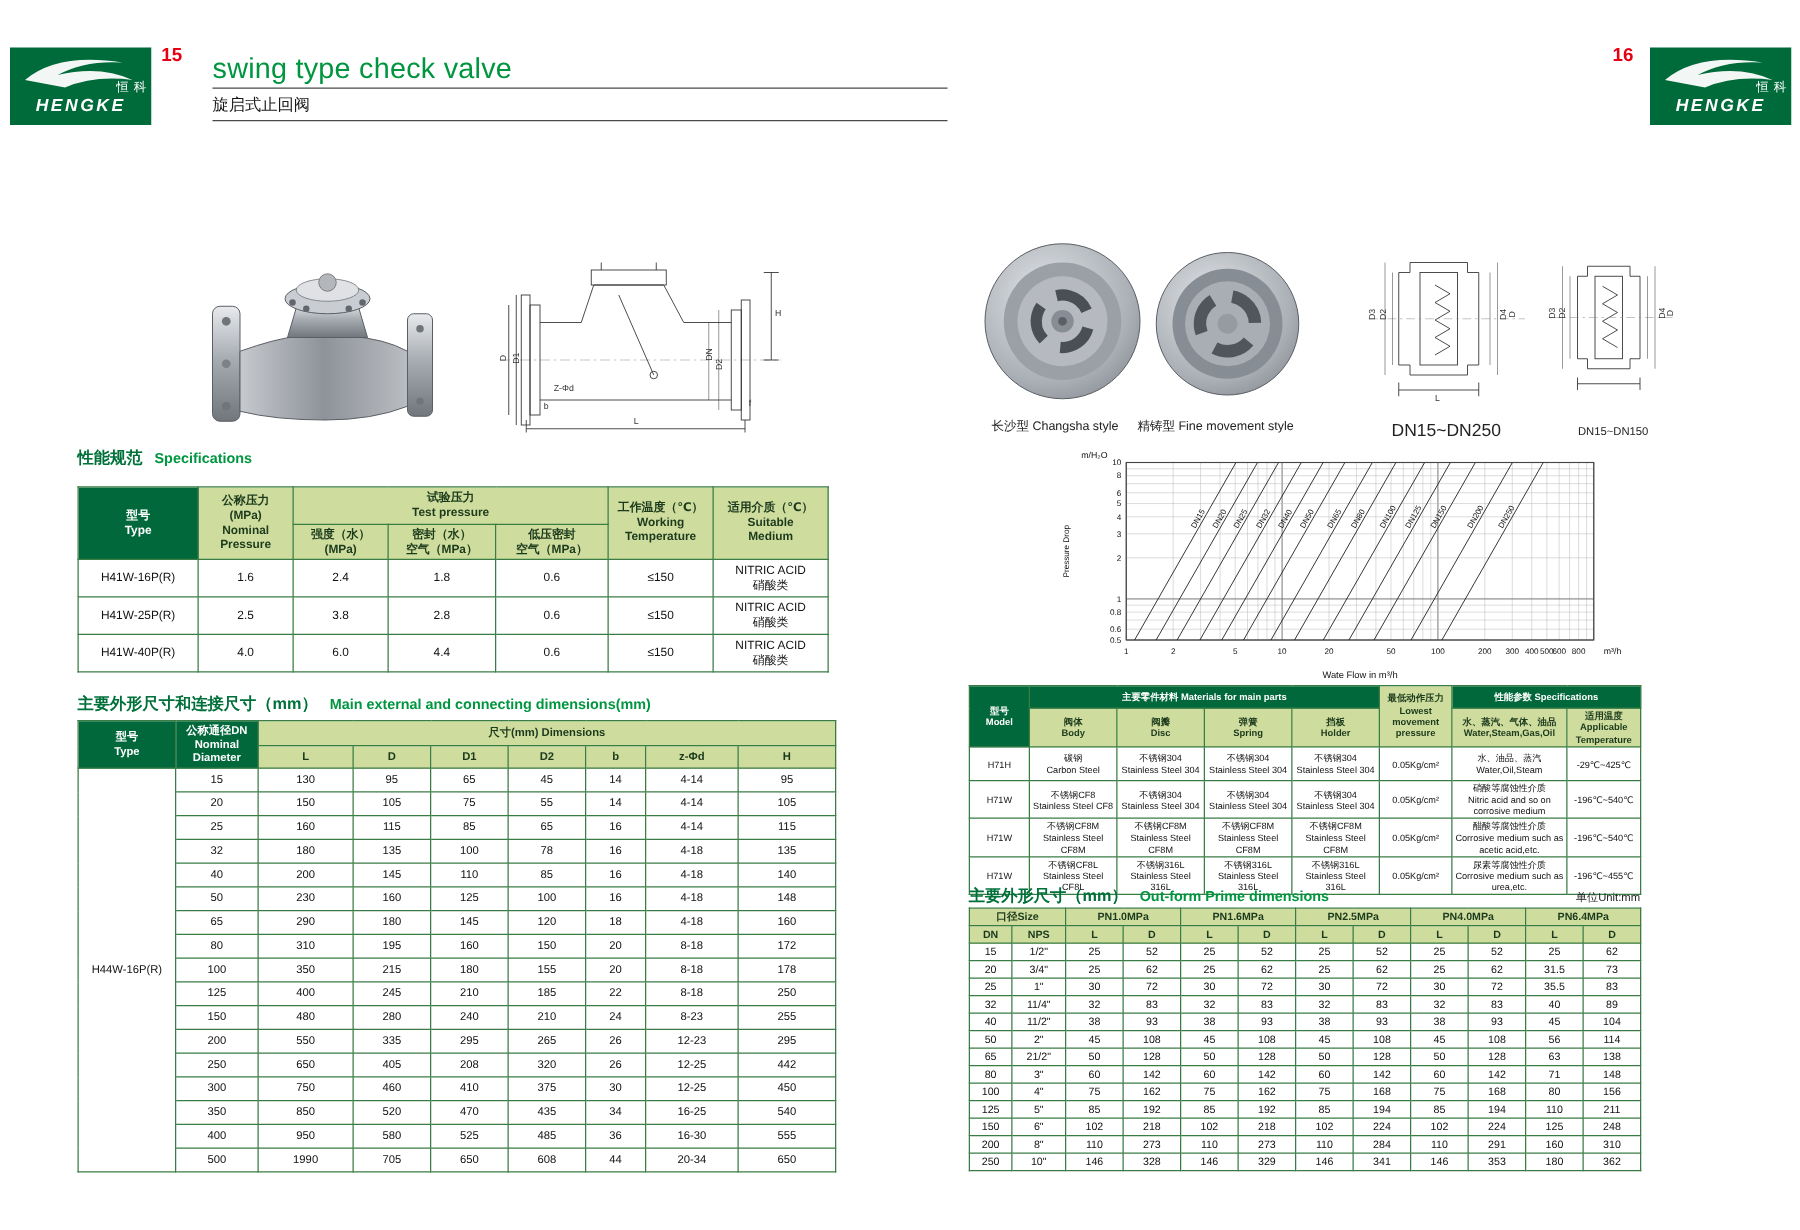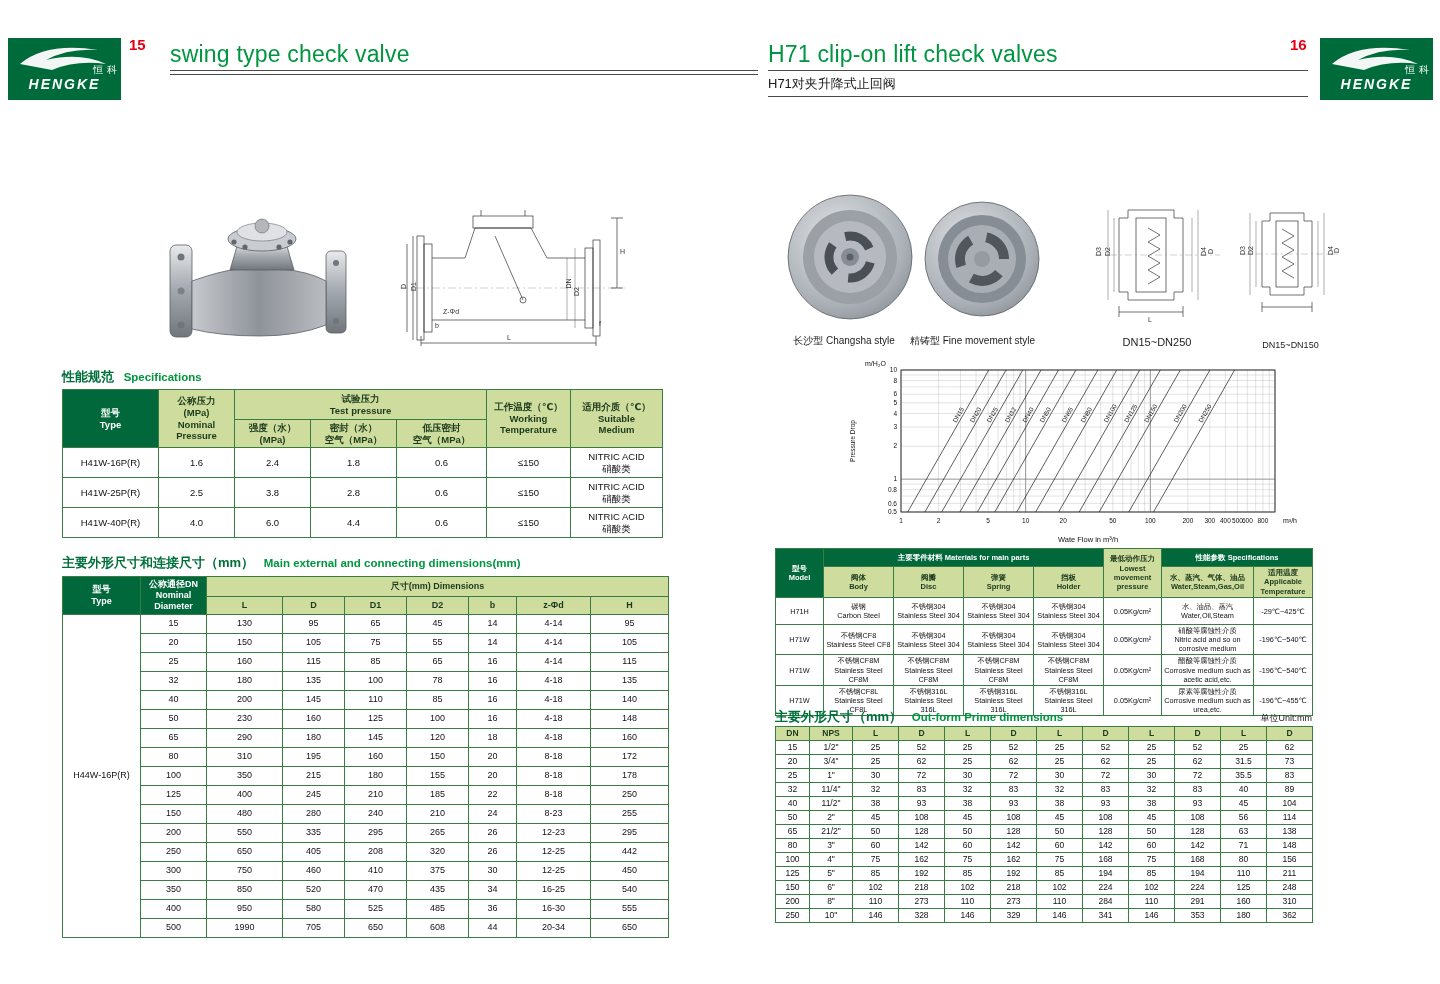--- a/index.html
+++ b/index.html
@@ -60,29 +60,24 @@
       <path d="M12 26 Q 38 4 90 12 Q 60 10 38 22 Q 72 14 98 26 Q 68 22 44 32 Z" fill="#ffffff" opacity="0.95"></path>
     </svg>
     <div class="logo-zh">恒科</div>
     <div class="logo-en">HENGKE</div>
   </div>
   <div class="pageno" style="left:129px; top:36px;">15</div>
 
   <div class="titleblock" style="left:170px; top:42px; width:588px;">
     <div class="main-title">swing type check valve</div>
     <div class="hrule"></div>
+    <div class="sub-title">旋启式止回阀</div>
     <div class="hrule"></div>
   </div>
 
-  <div class="titleblock" style="left:768px; top:42px; width:540px;">
-    <div class="main-title">H71 clip-on lift check valves</div>
-    <div class="hrule"></div>
-    <div class="sub-title">H71对夹升降式止回阀</div>
-    <div class="hrule"></div>
-  </div>
 
   <div class="pageno" style="left:1290px; top:36px;">16</div>
   <div class="logo-box" style="left:1320px; top:38px;">
     <svg viewBox="0 0 113 62" width="113" height="62">
       <path d="M12 26 Q 38 4 90 12 Q 60 10 38 22 Q 72 14 98 26 Q 68 22 44 32 Z" fill="#ffffff" opacity="0.95"></path>
     </svg>
     <div class="logo-zh">恒科</div>
     <div class="logo-en">HENGKE</div>
   </div>
 
@@ -150,21 +145,21 @@
     <span class="dimlab rot" style="left:14px; top:95px;">D1</span>
     <span class="dimlab rot" style="left:168px; top:92px;">DN</span>
     <span class="dimlab rot" style="left:177px; top:100px;">D2</span>
     <span class="dimlab" style="left:225px; top:60px;">H</span>
     <span class="dimlab" style="left:112px; top:146px;">L</span>
     <span class="dimlab" style="left:40px; top:134px;">b</span>
     <span class="dimlab" style="left:204px; top:132px;">f</span>
     <span class="dimlab" style="left:48px; top:120px;">Z-Φd</span>
   </div>
 
-  <div class="sec-heading abs" style="left:62px; top:368px;">
+  <div class="sec-heading abs" style="left:62px; top:357px;">
     <span class="sec-zh">性能规范</span>
     <span class="sec-en">Specifications</span>
   </div>
 
   <table class="cat spec-table abs" style="left:62px; top:389px; width:600px;">
     <colgroup>
       <col style="width:96px">
         <col style="width:76px">
         <col style="width:76px">
         <col style="width:86px">
@@ -483,21 +478,21 @@
         <line x1="29" y1="118" x2="29" y2="129"></line>
           <line x1="93" y1="118" x2="93" y2="129"></line>
       </g>
     </svg>
     <span class="dimlab rot" style="left:4px; top:60px;">D3</span>
     <span class="dimlab rot" style="left:13px; top:60px;">D2</span>
     <span class="dimlab rot" style="left:109px; top:60px;">D4</span>
     <span class="dimlab rot" style="left:118px; top:60px;">D</span>
     <span class="dimlab" style="left:58px; top:128px;">L</span>
   </div>
-  <div class="fig-caption" style="left:1092px; top:336px; width:130px; font-size:11px;">DN15~DN250</div>
+  <div class="fig-caption" style="left:1092px; top:336px; width:130px; font-size:14px;">DN15~DN250</div>
 
   <div class="fig" style="left:1238px; top:195px; width:105px; height:125px;">
     <svg viewBox="0 0 105 125" width="105" height="125">
       <g stroke="#333" stroke-width="0.7" fill="none">
         <path d="M32 18 h34 v8 h8 v66 h-8 v8 h-34 v-8 h-8 v-66 h8 z"></path>
         <rect x="38" y="26" width="22" height="66"></rect>
         <polyline points="44,34 56,41 44,48 56,55 44,62 56,69 44,76 56,83"></polyline>
         <line x1="3" y1="59" x2="102" y2="59" stroke="#888" stroke-width="0.4" stroke-dasharray="7 3 2 3"></line>
         <line x1="18" y1="26" x2="18" y2="92" stroke-width="0.4"></line>
         <line x1="12" y1="18" x2="12" y2="100" stroke-width="0.4"></line>
@@ -743,20 +738,28 @@
         <col style="width:46px">
         <col style="width:46px">
         <col style="width:46px">
         <col style="width:46px">
         <col style="width:46px">
         <col style="width:46px">
         <col style="width:46px">
     </colgroup>
     <thead>
       <tr>
+        <th colspan="2" class="th-light">口径Size</th>
+        <th colspan="2" class="th-light">PN1.0MPa</th>
+        <th colspan="2" class="th-light">PN1.6MPa</th>
+        <th colspan="2" class="th-light">PN2.5MPa</th>
+        <th colspan="2" class="th-light">PN4.0MPa</th>
+        <th colspan="2" class="th-light">PN6.4MPa</th>
+      </tr>
+      <tr>
         <th class="th-light">DN</th>
         <th class="th-light">NPS</th>
         <th class="th-light">L</th>
         <th class="th-light">D</th>
         <th class="th-light">L</th>
         <th class="th-light">D</th>
         <th class="th-light">L</th>
         <th class="th-light">D</th>
         <th class="th-light">L</th>
         <th class="th-light">D</th>

